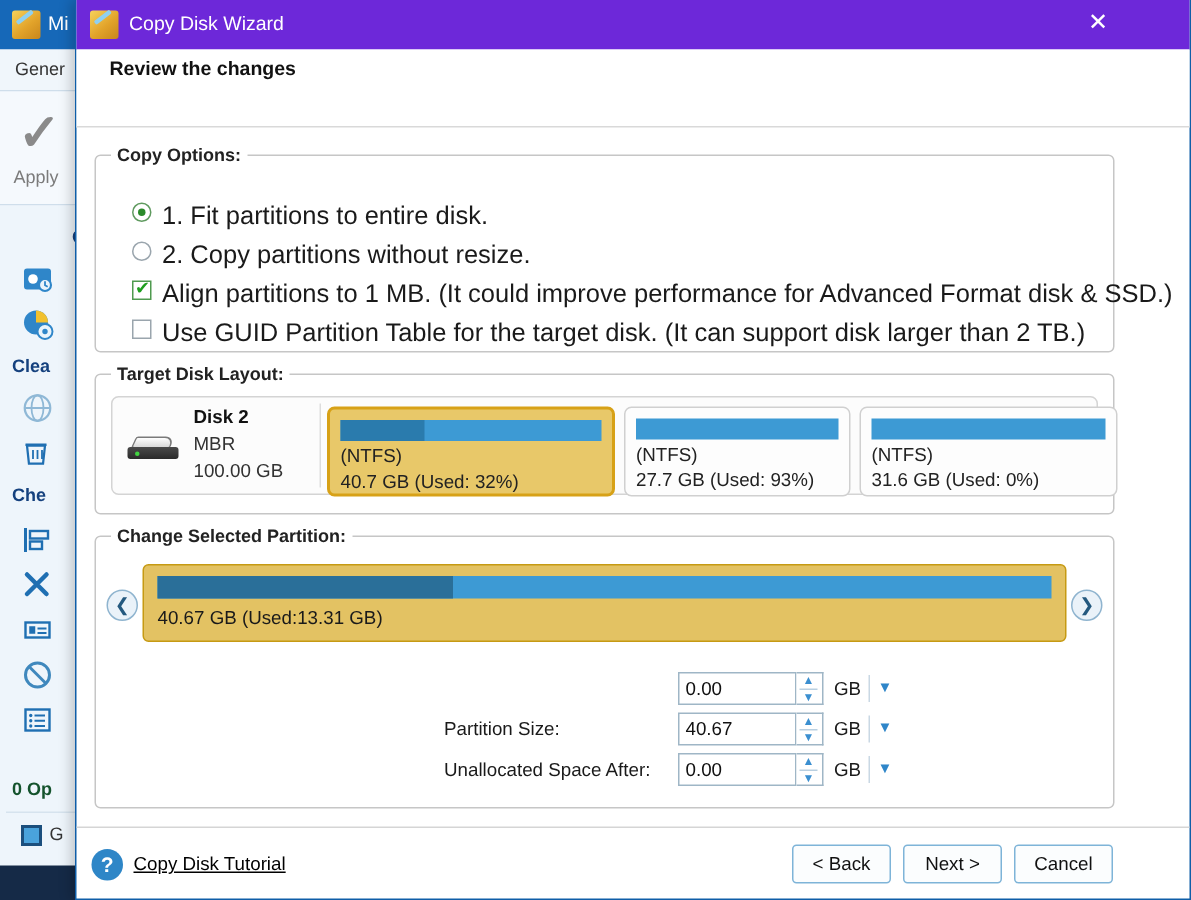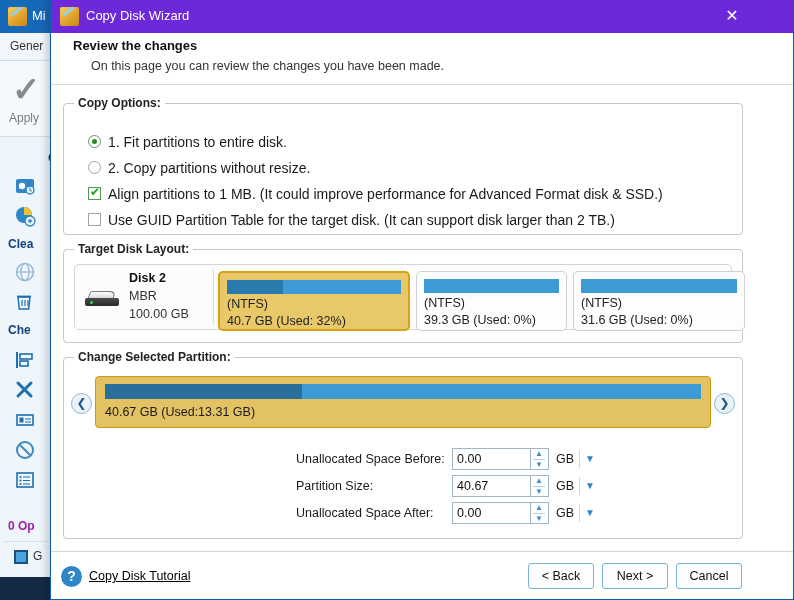--- a/index.html
+++ b/index.html
@@ -86,21 +86,21 @@
     position:absolute; right: 2px; top: 115px; color:#e8a33d; font-weight:bold; font-size:13px;
   }
 
   
   .bg-sidebar {
     position: absolute; left: 0; top: 137px; width: 58px; height: 440px;
     background: #eef5fb; border-right: 1px solid #cfdeeb;
   }
   .side-head { position: absolute; left: 8px; color: #15417e; font-weight: bold; font-size: 12px; }
   .side-icon { position: absolute; left: 14px; width: 22px; height: 22px; }
-  .side-footer-text { position: absolute; left: 8px; top: 382px; color: #a21caf; font-weight: bold; font-size: 12px; }
+  .side-footer-text { position: absolute; left: 8px; top: 382px; color: #14532d; font-weight: bold; font-size: 12px; }
   .side-rule { position: absolute; left: 4px; top: 404px; width: 50px; height: 1px; background: #d6e3ee; }
   .side-greenbox {
     position: absolute; left: 14px; top: 413px; width: 14px; height: 14px;
     background: #4aa3dc; border: 2px solid #1b4f7d;
   }
   .side-green-label { position: absolute; left: 33px; top: 412px; color: #333; font-size: 12px; }
 
   
   .bg-rightpanel {
     position: absolute; right: 0; top: 137px; width: 52px; height: 440px;
@@ -199,21 +199,21 @@
   .radio.on { border-color:#5f9a5f; }
   .checkbox {
     position: absolute; left: 0; top: 1px; width: 13px; height: 13px;
     border: 1px solid #9aa5ad; background: #fff;
   }
   .checkbox.on { border-color: #4f9a4f; }
   .checkbox.on:after {
     content:"✔"; position:absolute; left:1px; top:-3px;
     color:#1e9e1e; font-size:12px; line-height:14px;
   }
-  .opt-label { position: absolute; left: 20px; top: 0; font-size: 14px; color: #1a1a1a; white-space: nowrap; }
+  .opt-label { position: absolute; left: 20px; top: 0; font-size: 17px; color: #1a1a1a; white-space: nowrap; }
 
   
   .disk-panel {
     position: absolute; border: 1px solid #d4d4d4; border-radius: 5px; background: #fcfcfc;
   }
   .disk-icon {
     position: absolute; left: 10px; top: 26px; width: 34px; height: 15px;
   }
   .disk-icon .top { position:absolute; left:4px; top:0; width:26px; height:8px;
     background: linear-gradient(180deg,#fefefe,#d9d9d9); border:1px solid #7a7a7a;
@@ -454,21 +454,20 @@
   <div class="dialog">
 
     <div class="dlg-titlebar">
       <div class="dlg-title-icon"></div>
       <div class="dlg-title-text">Copy Disk Wizard</div>
       <div class="dlg-close">✕</div>
     </div>
 
     <div class="dlg-header">
       <div class="dlg-h1">Review the changes</div>
-      <div class="dlg-h2">On this page you can review the changes you have been made.</div>
     </div>
 
     <div class="groupbox" style="left:12px; top:103px; width:680px; height:132px;">
       <div class="group-legend">Copy Options:</div>
 
       <div class="opt-row" style="top:30px;">
         <span class="radio on"></span>
         <span class="opt-label">1. Fit partitions to entire disk.</span>
       </div>
       <div class="opt-row" style="top:56px;">
@@ -506,21 +505,21 @@
           </div>
           <div class="part-fs">(NTFS)</div>
           <div class="part-size">40.7 GB (Used: 32%)</div>
         </div>
 
         <div class="part" style="left:341px; width:151px;">
           <div class="part-bar">
             <div class="used" style="width:0%;"></div>
           </div>
           <div class="part-fs">(NTFS)</div>
-          <div class="part-size">39.3 GB (Used: 0%)</div>
+          <div class="part-size">27.7 GB (Used: 93%)</div>
         </div>
 
         <div class="part" style="left:498px; width:172px;">
           <div class="part-bar">
             <div class="used" style="width:0%;"></div>
           </div>
           <div class="part-fs">(NTFS)</div>
           <div class="part-size">31.6 GB (Used: 0%)</div>
         </div>
       </div>
@@ -532,21 +531,20 @@
       <div class="nav-circle" style="left:7px; top:35px;">❮</div>
       <div class="nav-circle" style="right:7px; top:35px;">❯</div>
 
       <div class="csp-bar" style="left:31px; top:18px; right:31px; height:52px;">
         <div class="csp-inner">
           <div class="used" style="width:33%;"></div>
         </div>
         <div class="csp-label">40.67 GB (Used:13.31 GB)</div>
       </div>
 
-      <div class="field-label" style="left:232px; top:94px;">Unallocated Space Before:</div>
       <div class="spin-wrap" style="left:388px; top:90px;">
         <input class="spin-input" value="0.00" style="">
         <span class="spin-btns">
           <span class="spin-up">▲</span>
           <span class="spin-dn">▼</span>
         </span>
       </div>
       <div class="unit" style="left:492px; top:94px;">GB</div>
       <div class="unit-sep" style="left:515px; top:92px;"></div>
       <div class="unit-caret" style="left:521px; top:95px;">▼</div>

